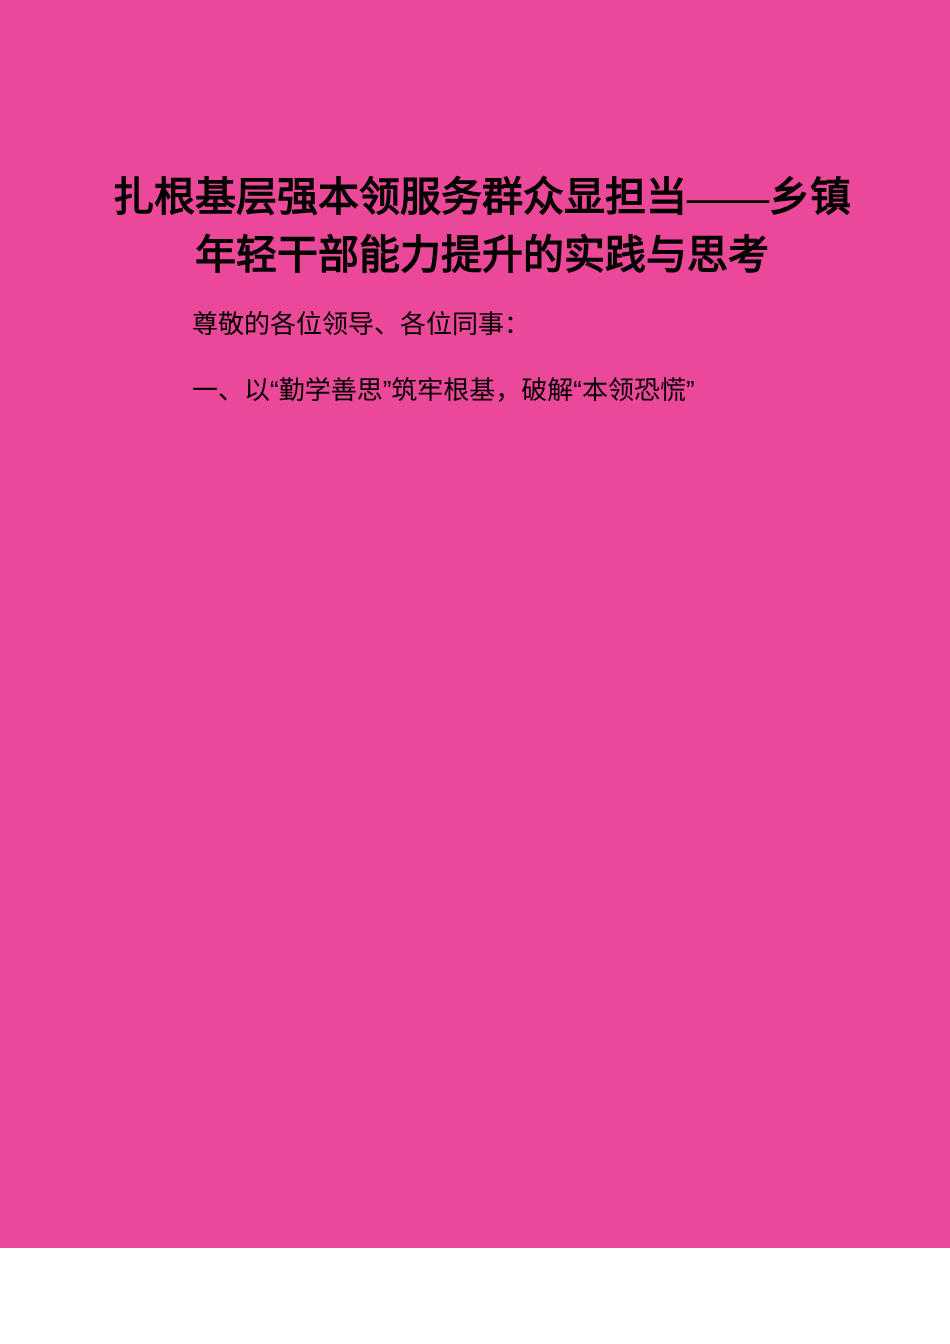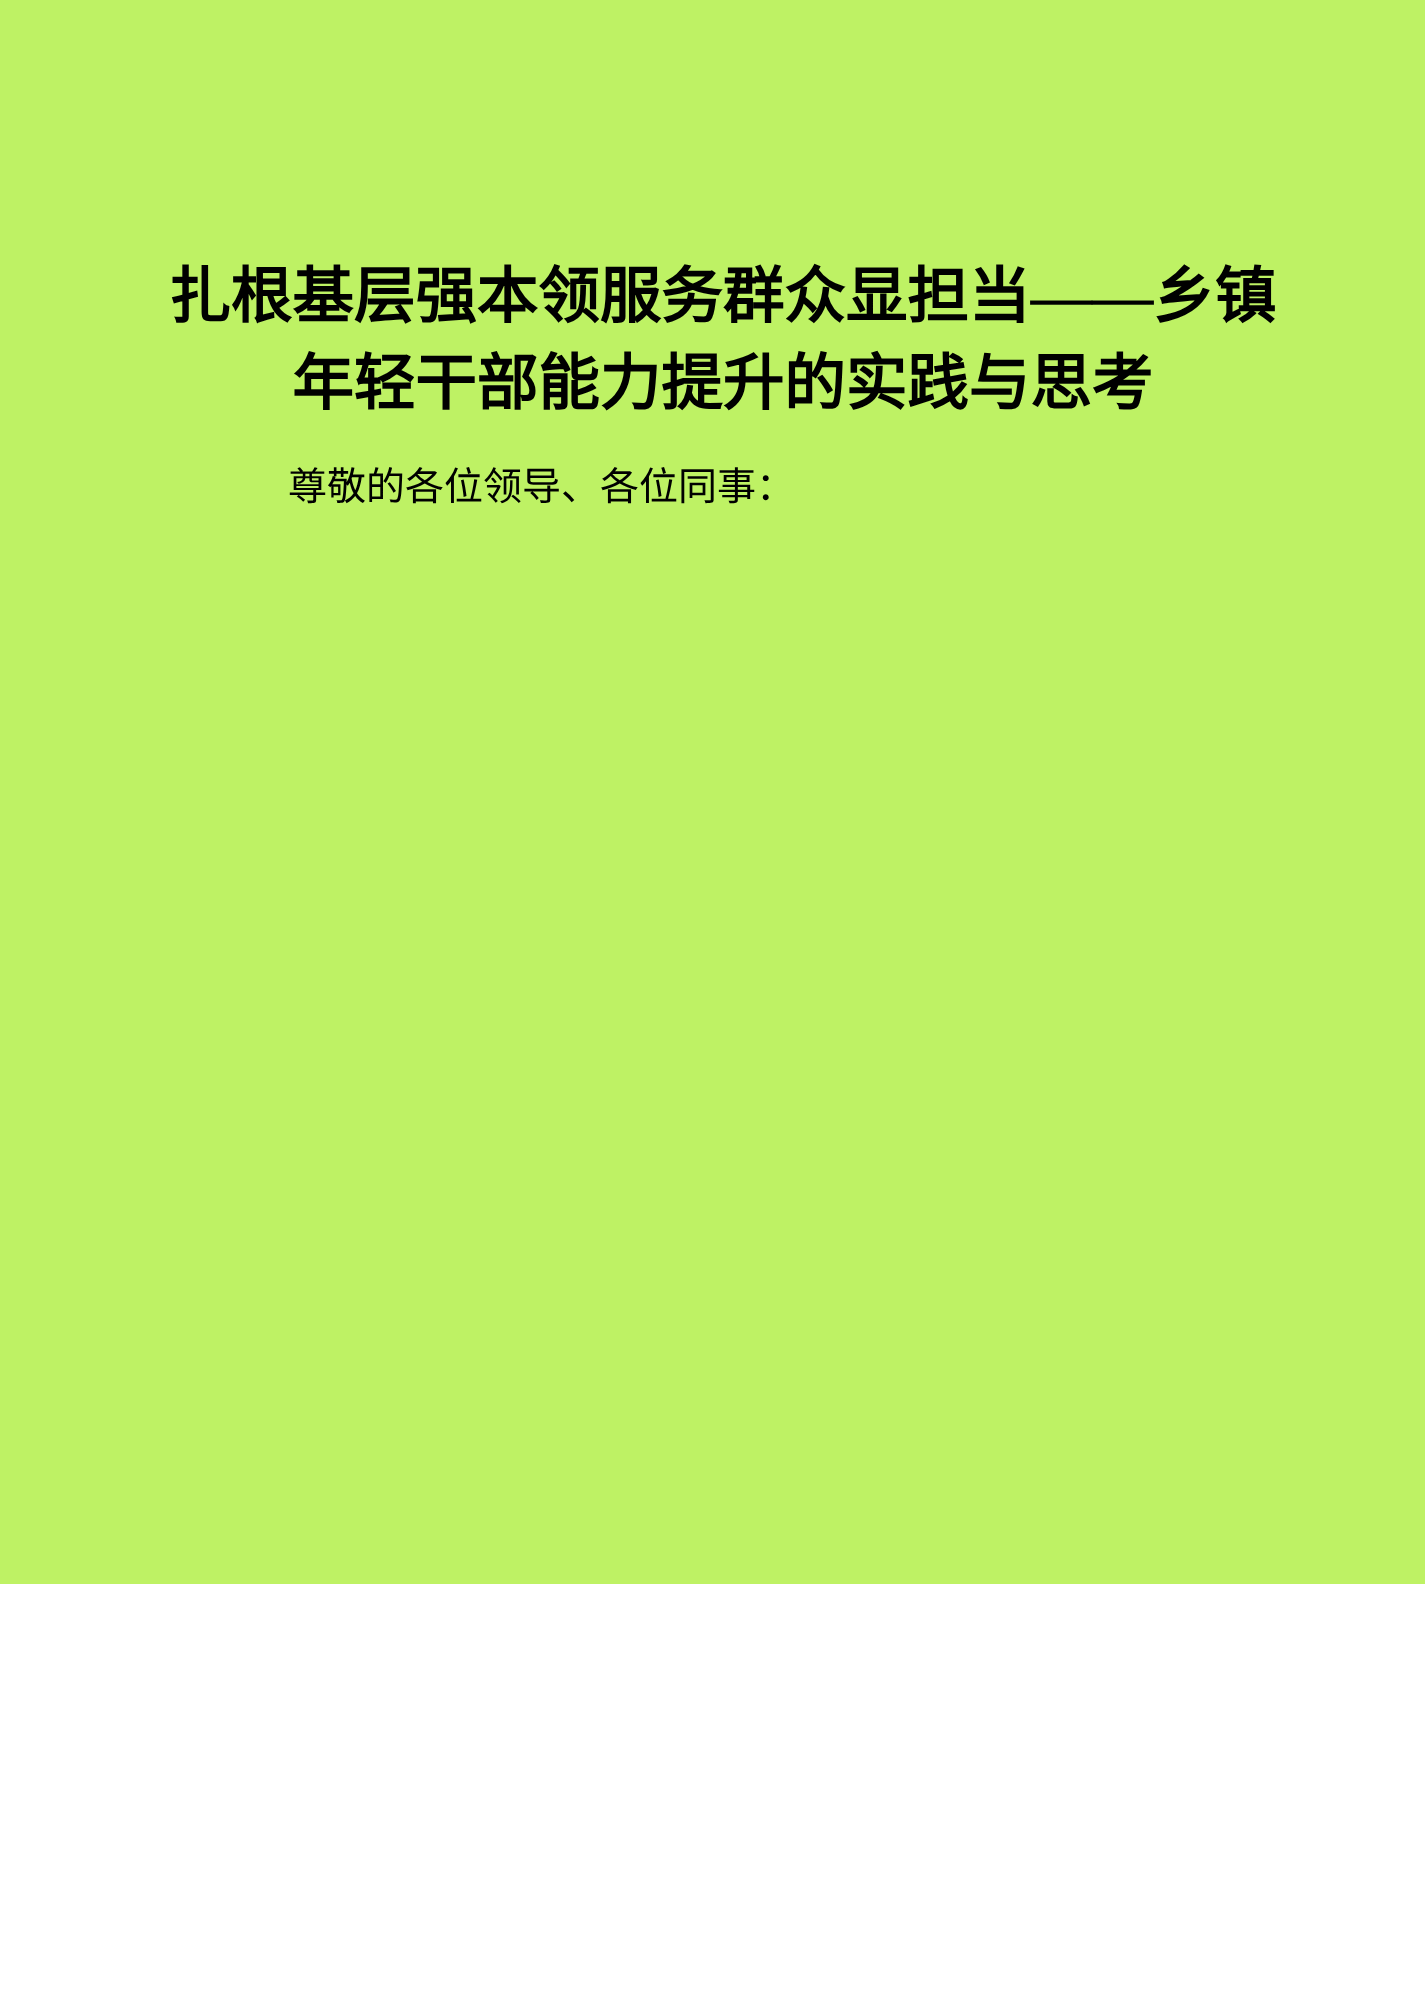--- a/index.html
+++ b/index.html
@@ -6,22 +6,22 @@
   html, body { background: #ffffff; }
   body {
     width: 950px;
     height: 1344px;
     overflow: hidden;
     font-family: "Liberation Sans", sans-serif;
   }
   .page {
     position: relative;
     width: 950px;
-    height: 1056px;
-    background: #bef264;
+    height: 1248px;
+    background: #ec4899;
     color: #000000;
   }
   .content {
     padding: 168px 112px 0 126px;
   }
   .doc-title {
     font-family: "Liberation Serif", serif;
     font-weight: 700;
     font-size: 41px;
     line-height: 58px;
@@ -52,18 +52,19 @@
 <div class="page">
   <div class="content">
 
     <h1 class="doc-title">扎根基层强本领服务群众显担当——乡镇年轻干部能力提升的实践与思考</h1>
 
     <div class="doc-body">
 
       <p class="salutation">尊敬的各位领导、各位同事：</p>
 
 
+      <h2 class="heading">一、以“勤学善思”筑牢根基，破解“本领恐慌”</h2>
 
 
 
     </div>
   </div>
 </div>
 
 </body></html>

